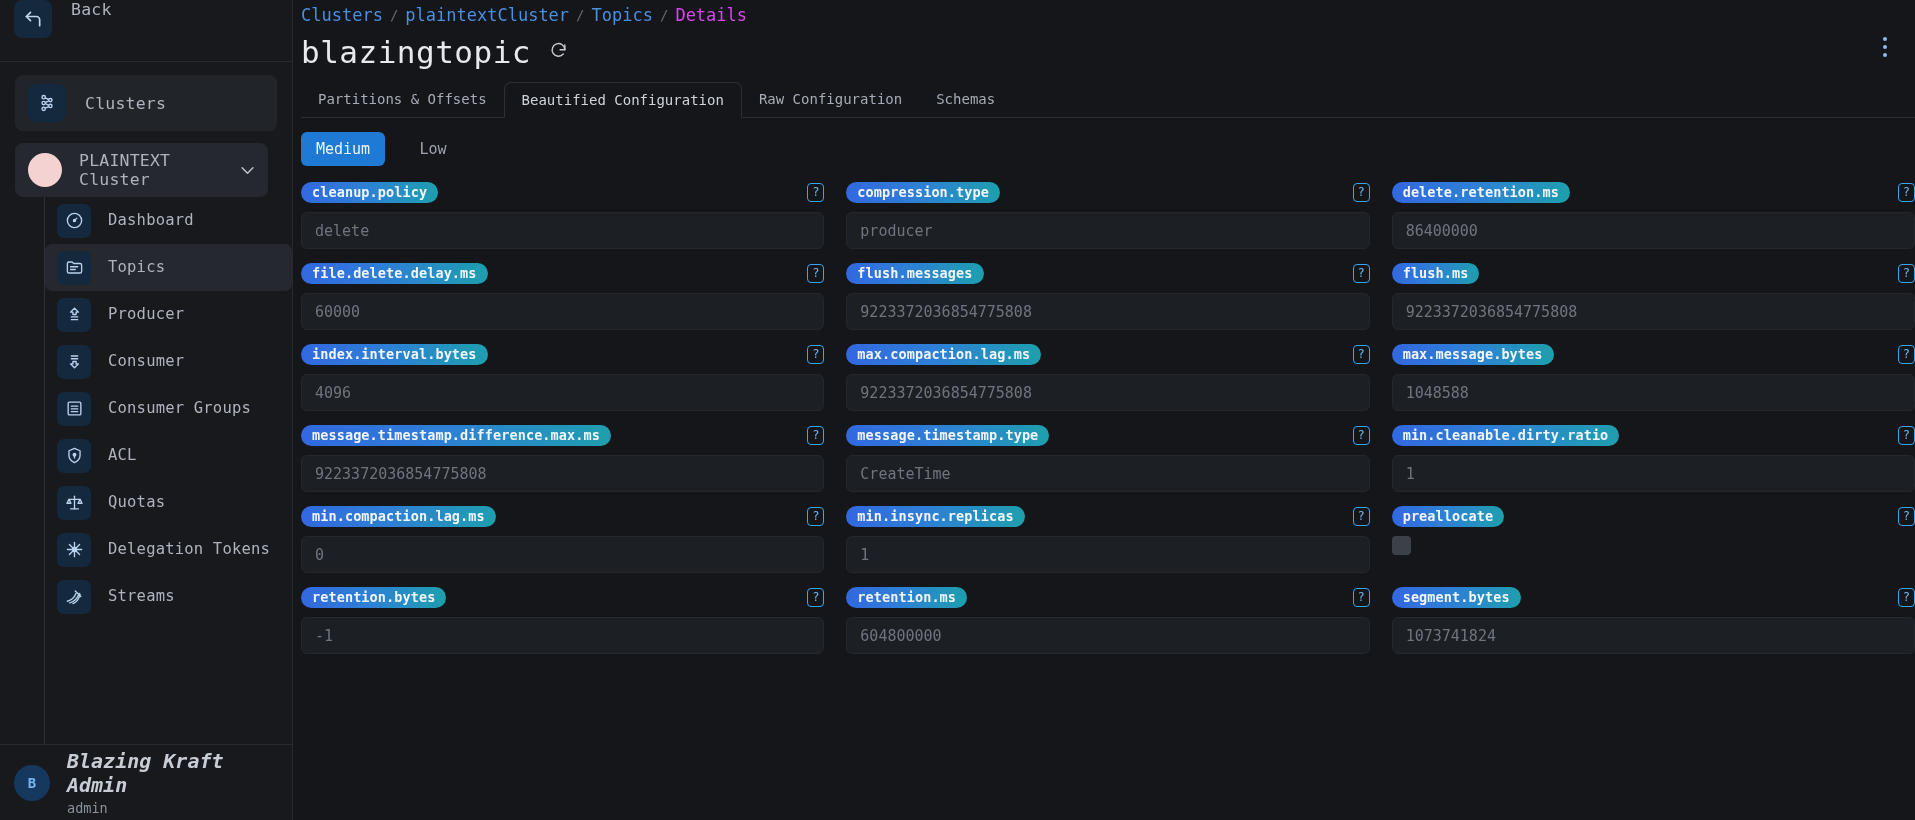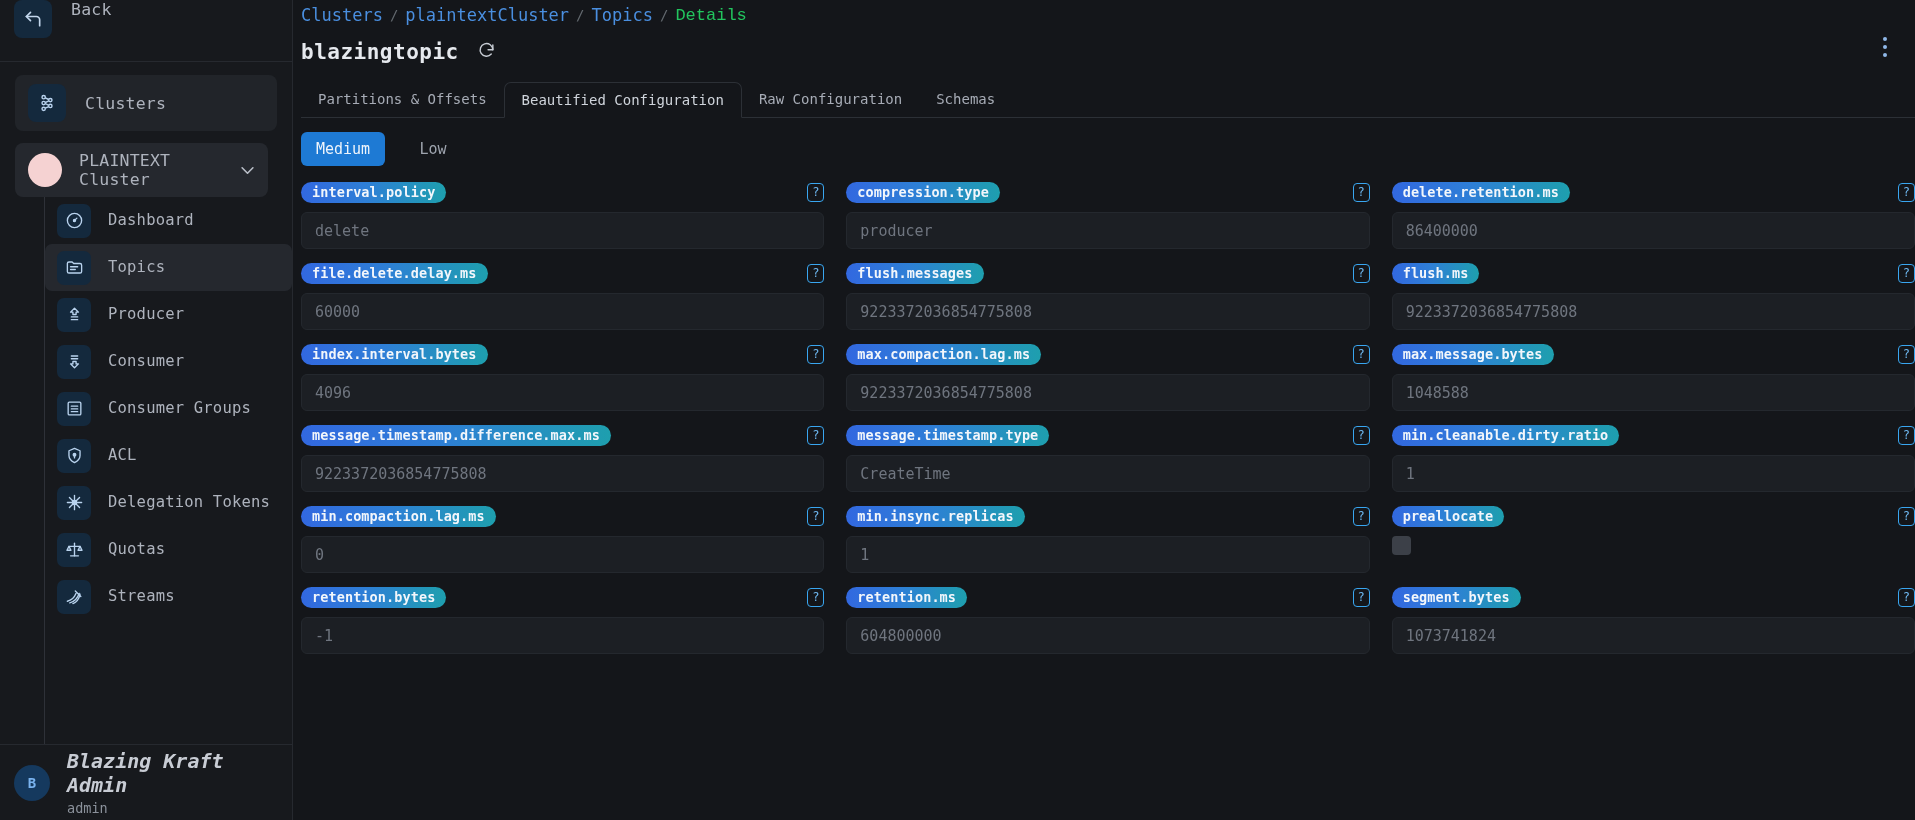--- a/index.html
+++ b/index.html
@@ -106,30 +106,30 @@
   }
   .crumbs {
     padding: 4px 0 0 8px;
     margin-left: 0px;
     display: flex; align-items: center; gap: 7px;
     font-size: 17px;
     height: 26px;
   }
   .crumb-link { color: #4a8fe0; }
   .crumb-sep { color: #63696f; font-size: 14px; }
-  .crumb-cur { color: #22c55e; font-family: Liberation Mono, monospace; }
+  .crumb-cur { color: #d946ef; }
 
   .title-row {
     display:flex; align-items:center;
     padding-left: 8px;
     height: 52px;
     gap: 18px;
   }
   .page-title {
-    color: #e6e9ee; font-size: 21px; font-weight: bold;
+    color: #e6e9ee; font-size: 31px; font-weight: normal;
     letter-spacing: .5px;
   }
   .refresh { color:#c7ccd4; font-size:20px; line-height:1; }
   .kebab {
     position:absolute; right: 28px; top: 37px;
     display:flex; flex-direction:column; gap:4px; align-items:center;
   }
   .kebab i { width:4px; height:4px; border-radius:50%; background:#8fb8e8; display:block;}
 
   .tabs {
@@ -319,40 +319,40 @@
               <path d="M12 3l7 3v6c0 4-3 7-7 9-4-2-7-5-7-9V6z"></path>
               <circle cx="12" cy="11" r="1.6" fill="#b9d3ee"></circle>
               <line x1="12" y1="12.5" x2="12" y2="15"></line>
             </svg>
           </span>
           <span class="nav-label">ACL</span>
         </div>
         <div class="nav-item">
           <span class="sq-icon">
             <svg width="19" height="19" viewBox="0 0 24 24" fill="none" stroke="#b9d3ee" stroke-width="1.7" stroke-linecap="round" stroke-linejoin="round">
+              <line x1="12" y1="4" x2="12" y2="20"></line>
+              <line x1="7" y1="20" x2="17" y2="20"></line>
+              <line x1="5" y1="8" x2="19" y2="8"></line>
+              <path d="M5 8l-2.5 5h5z"></path>
+              <path d="M19 8l-2.5 5h5z"></path>
+            </svg>
+          </span>
+          <span class="nav-label">Quotas</span>
+        </div>
+        <div class="nav-item">
+          <span class="sq-icon">
+            <svg width="19" height="19" viewBox="0 0 24 24" fill="none" stroke="#b9d3ee" stroke-width="1.7" stroke-linecap="round" stroke-linejoin="round">
               <line x1="12" y1="3" x2="12" y2="21"></line>
               <line x1="3" y1="12" x2="21" y2="12"></line>
               <line x1="5.6" y1="5.6" x2="18.4" y2="18.4"></line>
               <line x1="18.4" y1="5.6" x2="5.6" y2="18.4"></line>
               <circle cx="12" cy="12" r="2.6"></circle>
             </svg>
           </span>
           <span class="nav-label">Delegation Tokens</span>
-        </div>
-        <div class="nav-item">
-          <span class="sq-icon">
-            <svg width="19" height="19" viewBox="0 0 24 24" fill="none" stroke="#b9d3ee" stroke-width="1.7" stroke-linecap="round" stroke-linejoin="round">
-              <line x1="12" y1="4" x2="12" y2="20"></line>
-              <line x1="7" y1="20" x2="17" y2="20"></line>
-              <line x1="5" y1="8" x2="19" y2="8"></line>
-              <path d="M5 8l-2.5 5h5z"></path>
-              <path d="M19 8l-2.5 5h5z"></path>
-            </svg>
-          </span>
-          <span class="nav-label">Quotas</span>
         </div>
         <div class="nav-item">
           <span class="sq-icon">
             <svg width="19" height="19" viewBox="0 0 24 24" fill="none" stroke="#b9d3ee" stroke-width="1.7" stroke-linecap="round" stroke-linejoin="round">
               <path d="M3 18c5-1 9-5 11-10"></path>
               <path d="M6 20c5-1 10-6 12-12"></path>
               <path d="M10 21c5-2 8-7 9-12"></path>
               <line x1="13" y1="5" x2="20" y2="12"></line>
             </svg>
           </span>
@@ -405,21 +405,21 @@
       </div>
 
     <div class="seg-row" id="seg-row">
         <div class="seg active">Medium</div>
         <div class="seg">Low</div>
       </div>
 
     <div class="grid" id="grid">
         <div class="cell">
           <div class="lab-row">
-            <span class="pill">interval.policy</span>
+            <span class="pill">cleanup.policy</span>
             <span class="help">?</span>
           </div>
           <div class="inp">delete</div>
         </div>
         <div class="cell">
           <div class="lab-row">
             <span class="pill">compression.type</span>
             <span class="help">?</span>
           </div>
           <div class="inp">producer</div>

